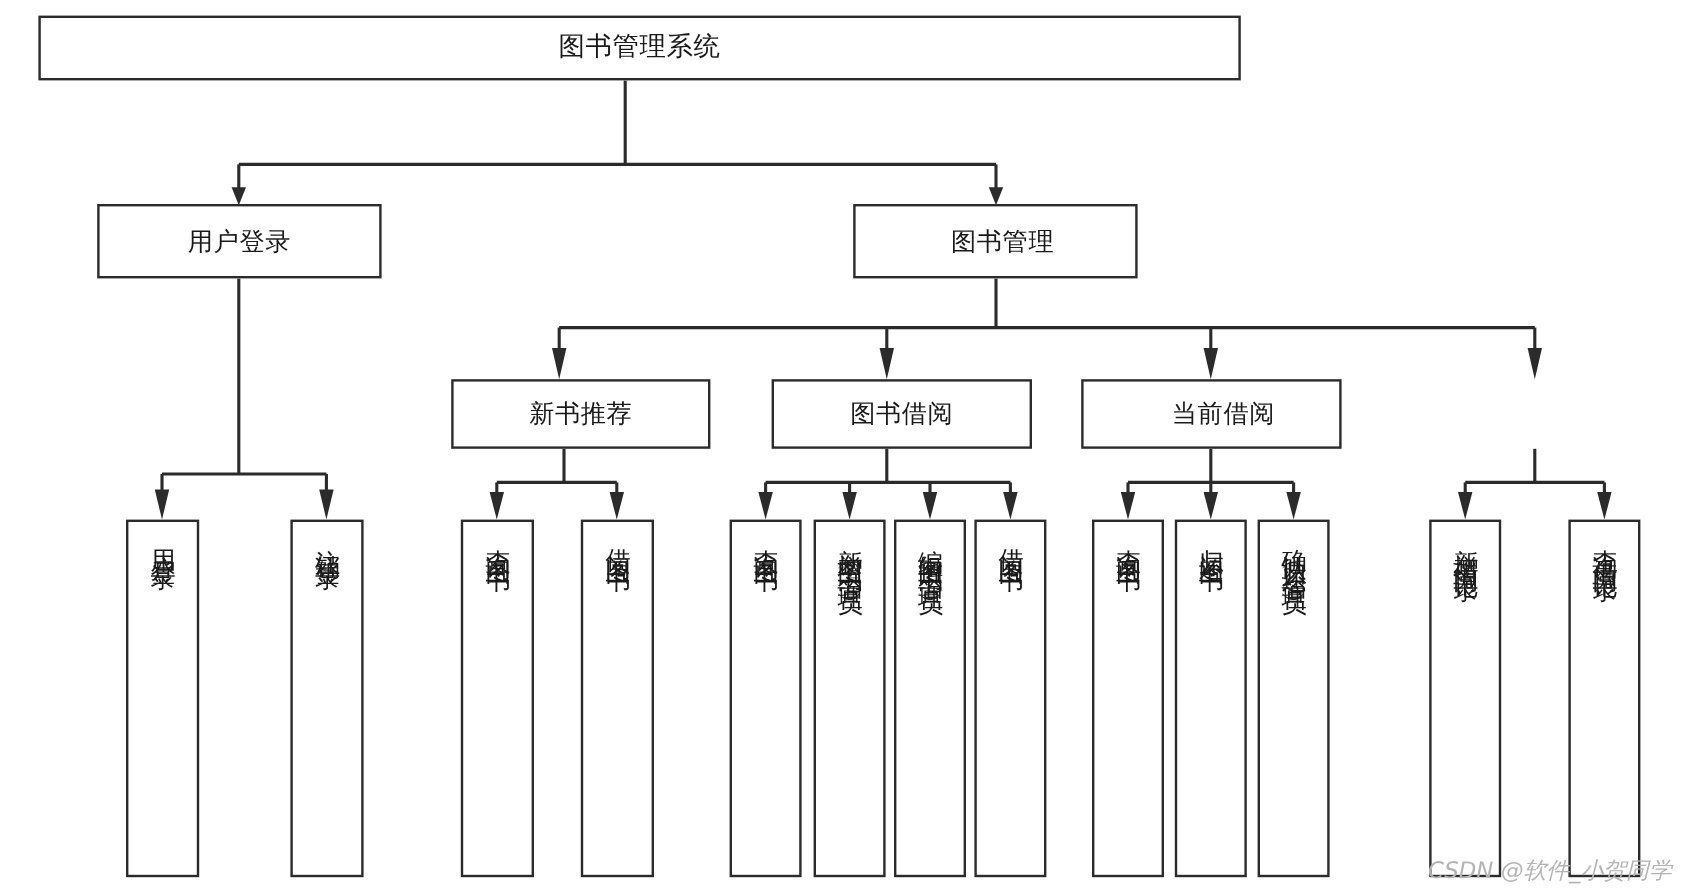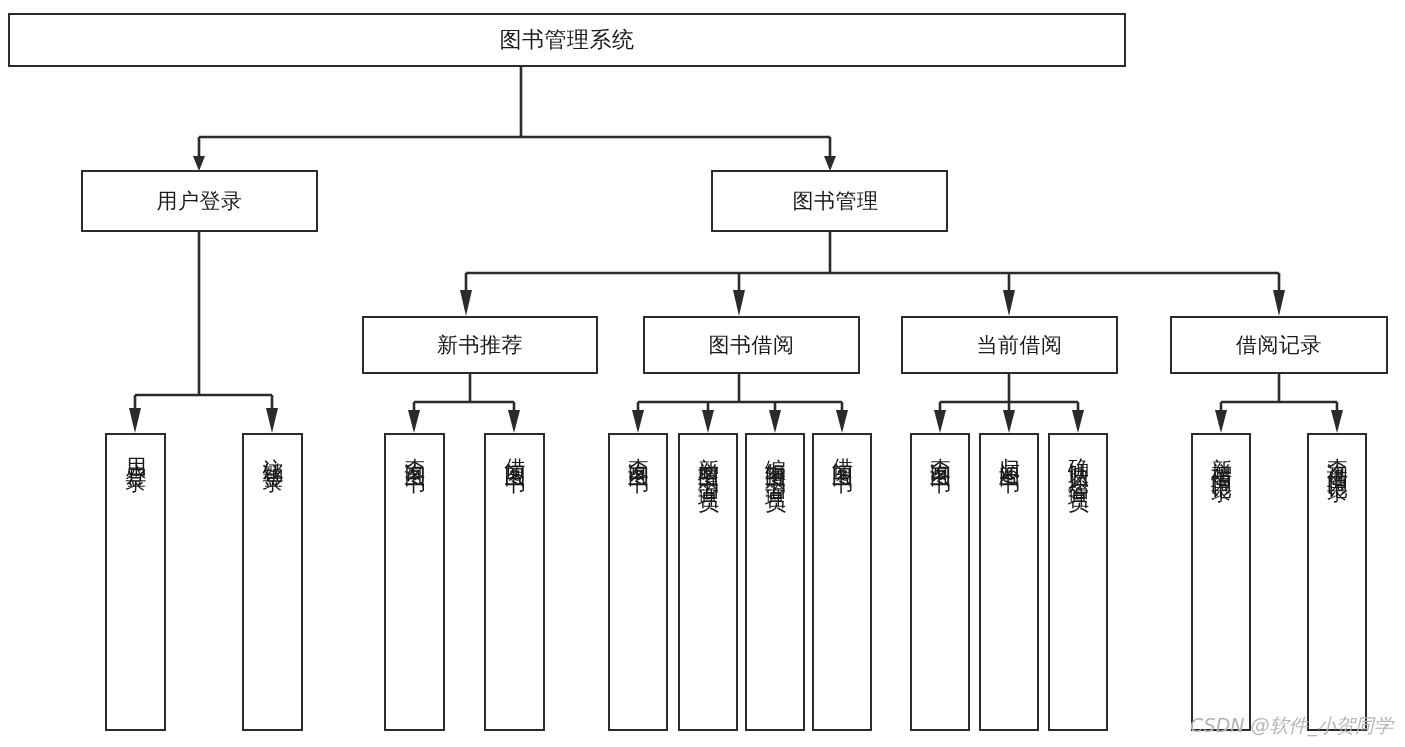--- a/index.html
+++ b/index.html
@@ -147,43 +147,40 @@
     <polygon class="arrow" points="1072,410 1084,410 1078,433"></polygon>
 
     <line x1="1279" y1="374" x2="1279" y2="402"></line>
     <line x1="1221" y1="402" x2="1337" y2="402"></line>
     <line x1="1221" y1="402" x2="1221" y2="412"></line>
     <line x1="1337" y1="402" x2="1337" y2="412"></line>
     <polygon class="arrow" points="1215,410 1227,410 1221,433"></polygon>
     <polygon class="arrow" points="1331,410 1343,410 1337,433"></polygon>
   </svg>
 
-  <div class="node horiz root" style="left:8px; top:13px; width:1118px; height:54px;">
+  <div class="node horiz root" style="left:32px; top:13px; width:1002px; height:54px;">
     <span class="lbl">图书管理系统</span>
   </div>
 
   <div class="node horiz" style="left:81px; top:170px; width:237px; height:62px;">
     <span class="lbl">用户登录</span>
   </div>
   <div class="node horiz" style="left:711px; top:170px; width:237px; height:62px;padding-left:12px;">
     <span class="lbl">图书管理</span>
   </div>
 
-  <div class="node horiz" style="left:362px; top:316px; width:236px; height:58px;">
+  <div class="node horiz" style="left:376px; top:316px; width:216px; height:58px;">
     <span class="lbl">新书推荐</span>
   </div>
   <div class="node horiz" style="left:631px; top:316px; width:217px; height:58px;margin-left:12px;">
     <span class="lbl">图书借阅</span>
   </div>
   <div class="node horiz" style="left:901px; top:316px; width:217px; height:58px;padding-left:20px;">
     <span class="lbl">当前借阅</span>
   </div>
-  <div class="node horiz" style="left:1170px; top:316px; width:218px; height:58px;">
-    <span class="lbl">借阅记录</span>
-  </div>
 
   <div class="node vert" style="left:105px; top:433px; width:61px; height:298px;">
     <span class="lbl">用户登录</span>
   </div>
   <div class="node vert" style="left:242px; top:433px; width:61px; height:298px;">
     <span class="lbl">注销登录</span>
   </div>
 
   <div class="node vert" style="left:384px; top:433px; width:61px; height:298px;">
     <span class="lbl">查询图书</span>

